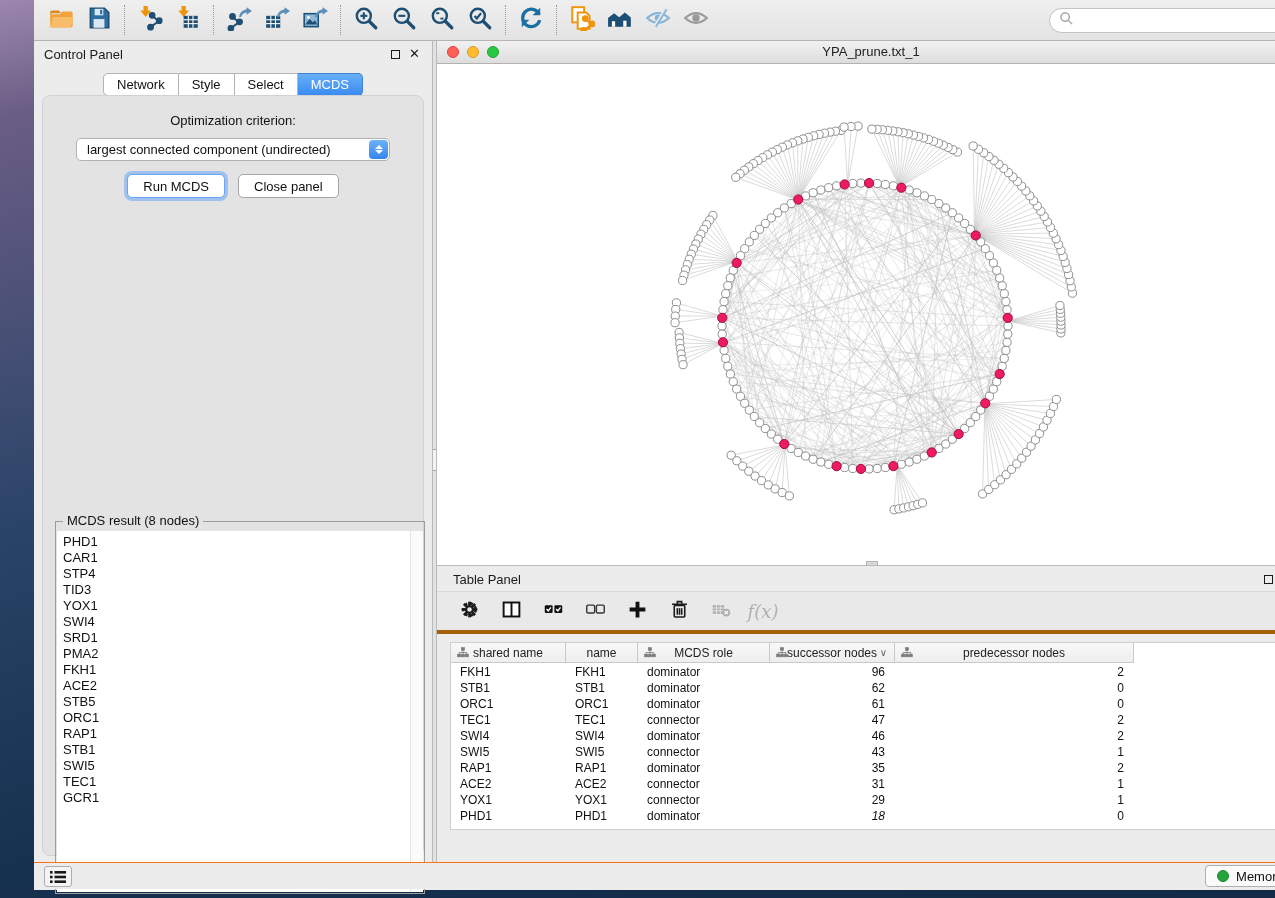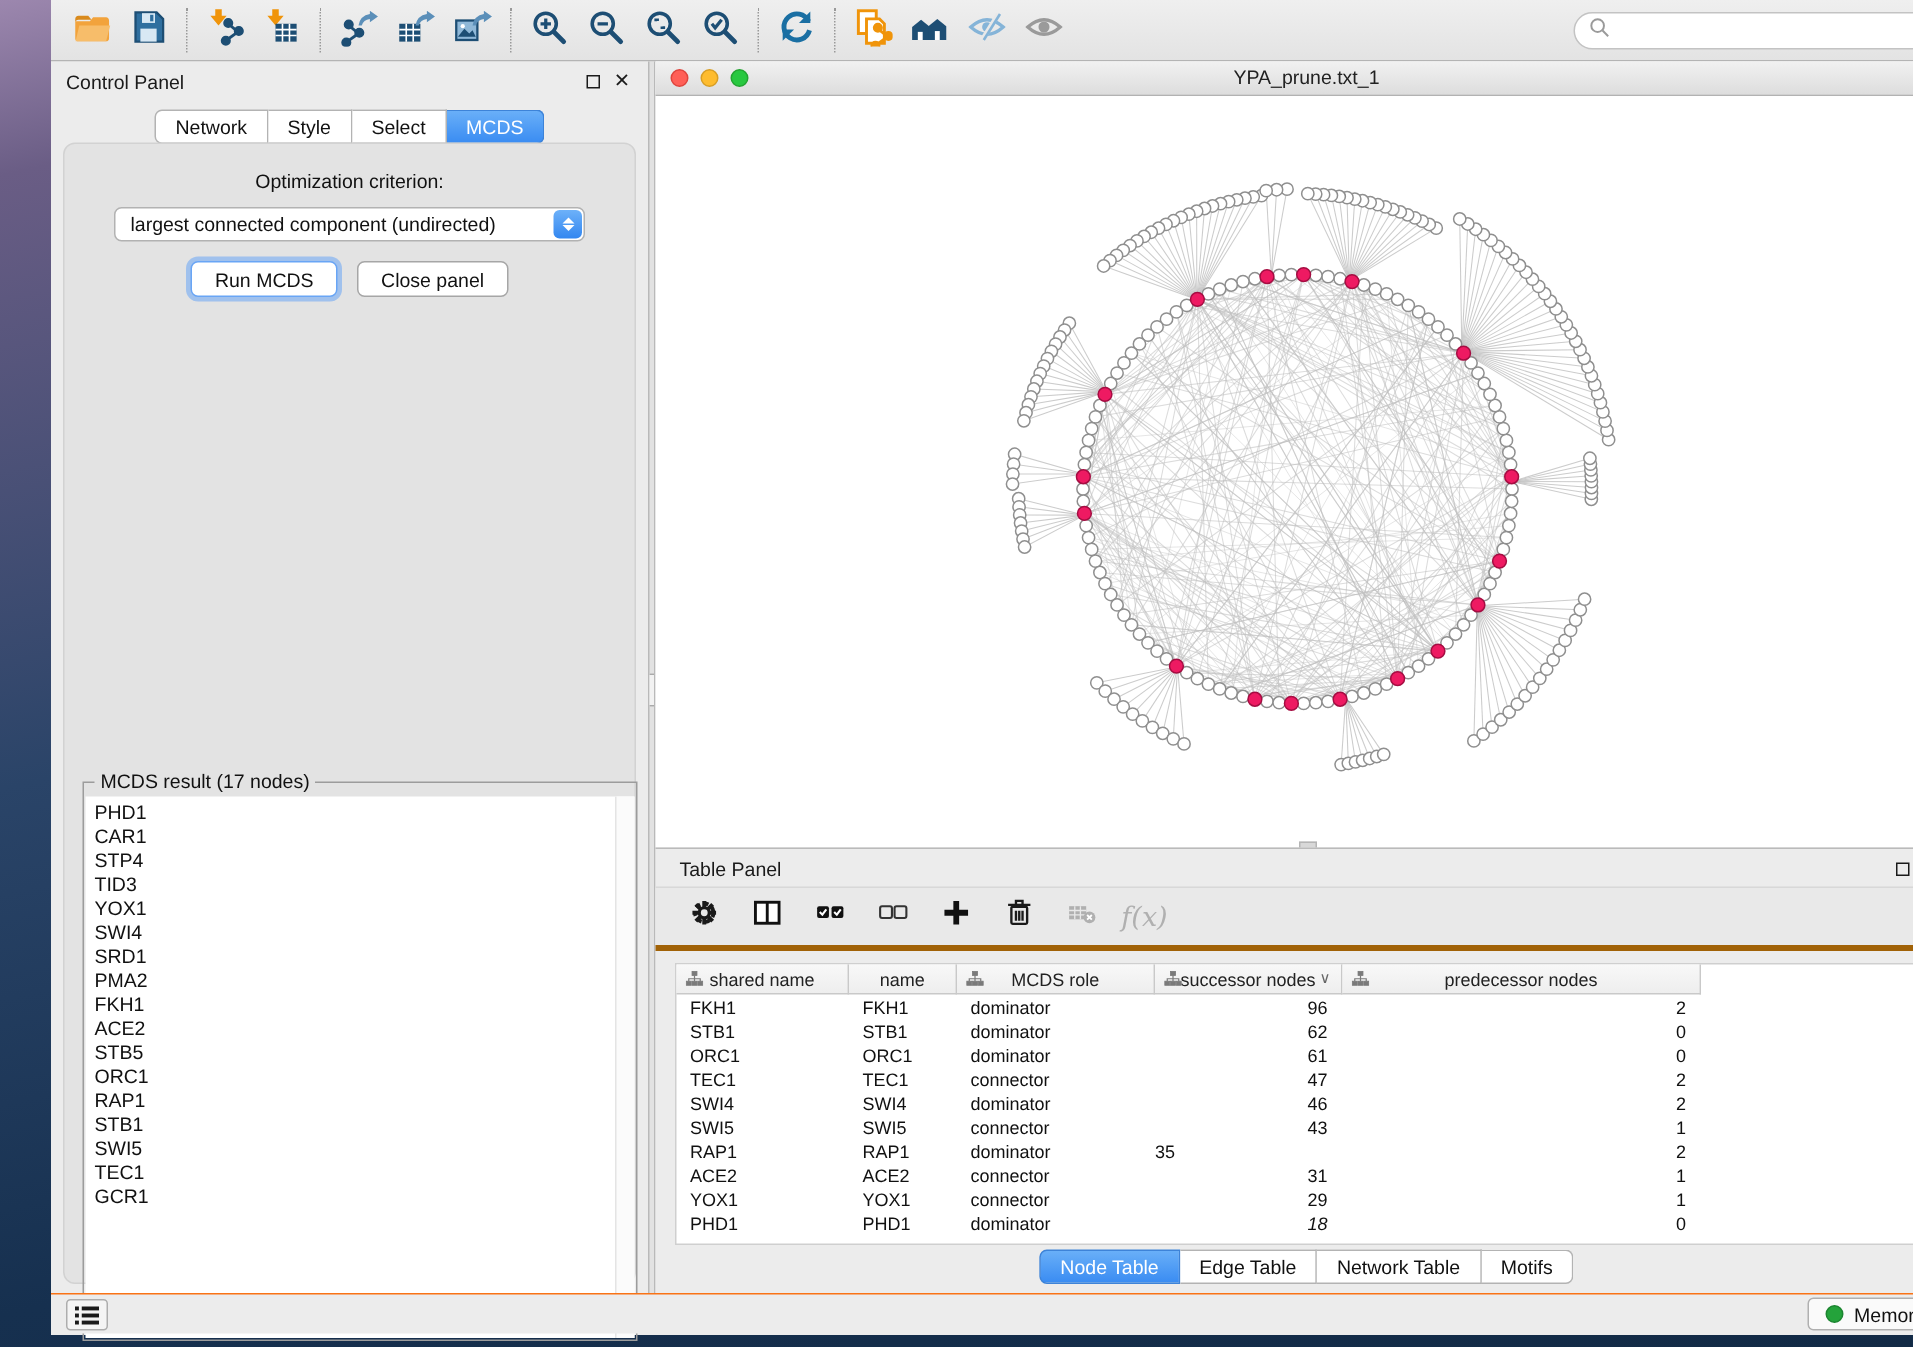--- a/index.html
+++ b/index.html
@@ -312,21 +312,21 @@
         <span class="stepper">
           <span class="chev up"></span>
             <span class="chev dn"></span>
         </span>
       </div>
       <div id="cp-buttons">
         <button class="btn focused">Run MCDS</button>
         <button class="btn">Close panel</button>
       </div>
       <div id="mcds-fieldset">
-        <span id="mcds-legend">MCDS result (17 nodes)</span>
+        <span id="mcds-legend">MCDS result (8 nodes)</span>
         <div id="mcds-list">
           <div id="mcds-items">
               <div class="mcds-item">PHD1</div>
               <div class="mcds-item">CAR1</div>
               <div class="mcds-item">STP4</div>
               <div class="mcds-item">TID3</div>
               <div class="mcds-item">YOX1</div>
               <div class="mcds-item">SWI4</div>
               <div class="mcds-item">SRD1</div>
               <div class="mcds-item">PMA2</div>
@@ -1251,21 +1251,21 @@
           <div class="cell" style="top: 85px; left: 319px; width: 125px; text-align: right; padding: 0px 10px 0px 0px;">46</div>
           <div class="cell" style="top: 85px; left: 444px; width: 239px; text-align: right; padding: 0px 10px 0px 0px;">2</div>
           <div class="cell" style="top: 101px; left: 0px; width: 115px; text-align: left; padding: 0px 0px 0px 9px;">SWI5</div>
           <div class="cell" style="top: 101px; left: 115px; width: 72px; text-align: left; padding: 0px 0px 0px 9px;">SWI5</div>
           <div class="cell" style="top: 101px; left: 187px; width: 132px; text-align: left; padding: 0px 0px 0px 9px;">connector</div>
           <div class="cell" style="top: 101px; left: 319px; width: 125px; text-align: right; padding: 0px 10px 0px 0px;">43</div>
           <div class="cell" style="top: 101px; left: 444px; width: 239px; text-align: right; padding: 0px 10px 0px 0px;">1</div>
           <div class="cell" style="top: 117px; left: 0px; width: 115px; text-align: left; padding: 0px 0px 0px 9px;">RAP1</div>
           <div class="cell" style="top: 117px; left: 115px; width: 72px; text-align: left; padding: 0px 0px 0px 9px;">RAP1</div>
           <div class="cell" style="top: 117px; left: 187px; width: 132px; text-align: left; padding: 0px 0px 0px 9px;">dominator</div>
-          <div class="cell" style="top: 117px; left: 319px; width: 125px; text-align: left; padding: 0px 10px 0px 0px;">35</div>
+          <div class="cell" style="top: 117px; left: 319px; width: 125px; text-align: right; padding: 0px 10px 0px 0px;">35</div>
           <div class="cell" style="top: 117px; left: 444px; width: 239px; text-align: right; padding: 0px 10px 0px 0px;">2</div>
           <div class="cell" style="top: 133px; left: 0px; width: 115px; text-align: left; padding: 0px 0px 0px 9px;">ACE2</div>
           <div class="cell" style="top: 133px; left: 115px; width: 72px; text-align: left; padding: 0px 0px 0px 9px;">ACE2</div>
           <div class="cell" style="top: 133px; left: 187px; width: 132px; text-align: left; padding: 0px 0px 0px 9px;">connector</div>
           <div class="cell" style="top: 133px; left: 319px; width: 125px; text-align: right; padding: 0px 10px 0px 0px;">31</div>
           <div class="cell" style="top: 133px; left: 444px; width: 239px; text-align: right; padding: 0px 10px 0px 0px;">1</div>
           <div class="cell" style="top: 149px; left: 0px; width: 115px; text-align: left; padding: 0px 0px 0px 9px;">YOX1</div>
           <div class="cell" style="top: 149px; left: 115px; width: 72px; text-align: left; padding: 0px 0px 0px 9px;">YOX1</div>
           <div class="cell" style="top: 149px; left: 187px; width: 132px; text-align: left; padding: 0px 0px 0px 9px;">connector</div>
           <div class="cell" style="top: 149px; left: 319px; width: 125px; text-align: right; padding: 0px 10px 0px 0px;">29</div>
@@ -1273,26 +1273,20 @@
           <div class="cell" style="top: 165px; left: 0px; width: 115px; text-align: left; padding: 0px 0px 0px 9px;">PHD1</div>
           <div class="cell" style="top: 165px; left: 115px; width: 72px; text-align: left; padding: 0px 0px 0px 9px;">PHD1</div>
           <div class="cell" style="top: 165px; left: 187px; width: 132px; text-align: left; padding: 0px 0px 0px 9px;">dominator</div>
           <div class="cell" style="top: 165px; left: 319px; width: 125px; text-align: right; padding: 0px 10px 0px 0px; font-style: italic;">18</div>
           <div class="cell" style="top: 165px; left: 444px; width: 239px; text-align: right; padding: 0px 10px 0px 0px;">0</div>
         </div>
     </div>
     <div id="tbl-scroll">
         <div class="thumb"></div>
       </div>
-    <div id="tp-tabs" class="seg">
-        <div class="tab sel">Node Table</div>
-        <div class="tab">Edge Table</div>
-        <div class="tab">Network Table</div>
-        <div class="tab">Motifs</div>
-      </div>
   </div>
 
   <div id="status-bar">
     <div id="list-btn">
       <svg width="16" height="14" viewBox="0 0 16 14">
         <g fill="#1a1a1a">
           <rect x="0" y="1" width="2.6" height="2.6"></rect>
             <rect x="4.5" y="1" width="11.5" height="2.6"></rect>
           <rect x="0" y="5.7" width="2.6" height="2.6"></rect>
             <rect x="4.5" y="5.7" width="11.5" height="2.6"></rect>

